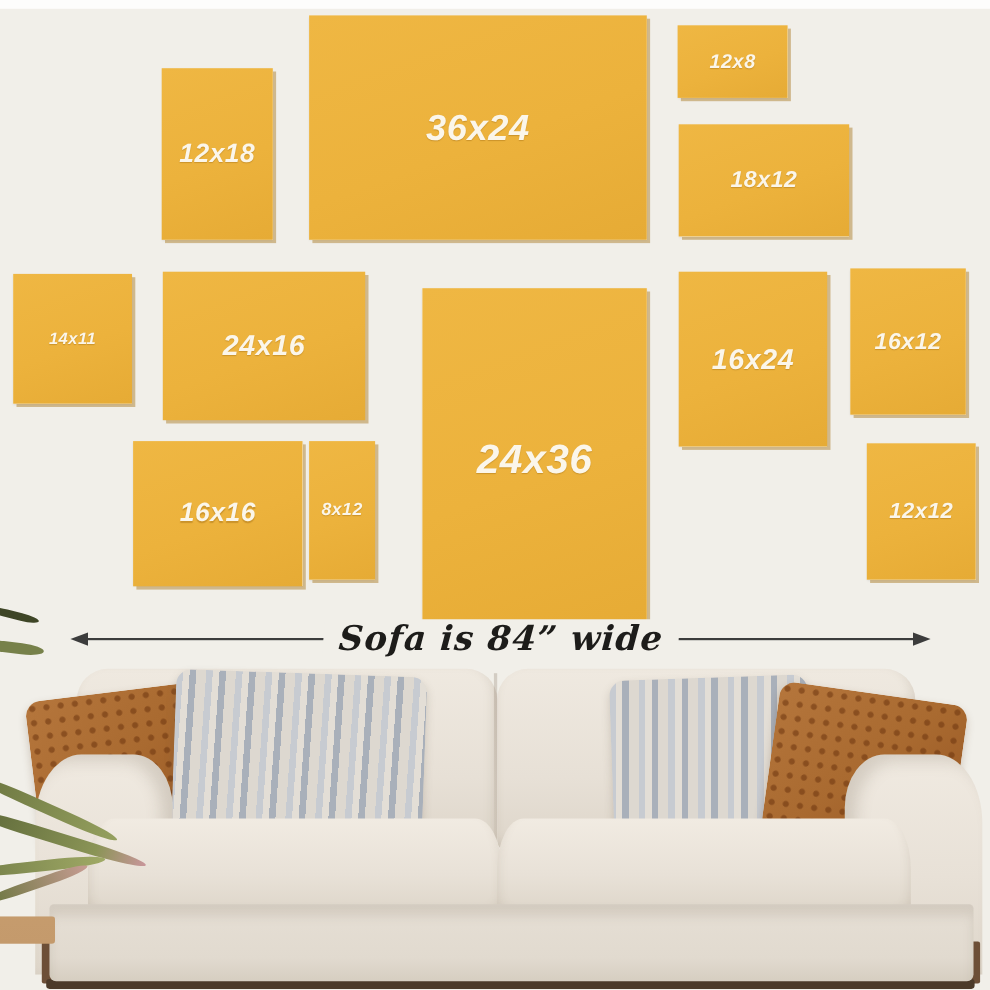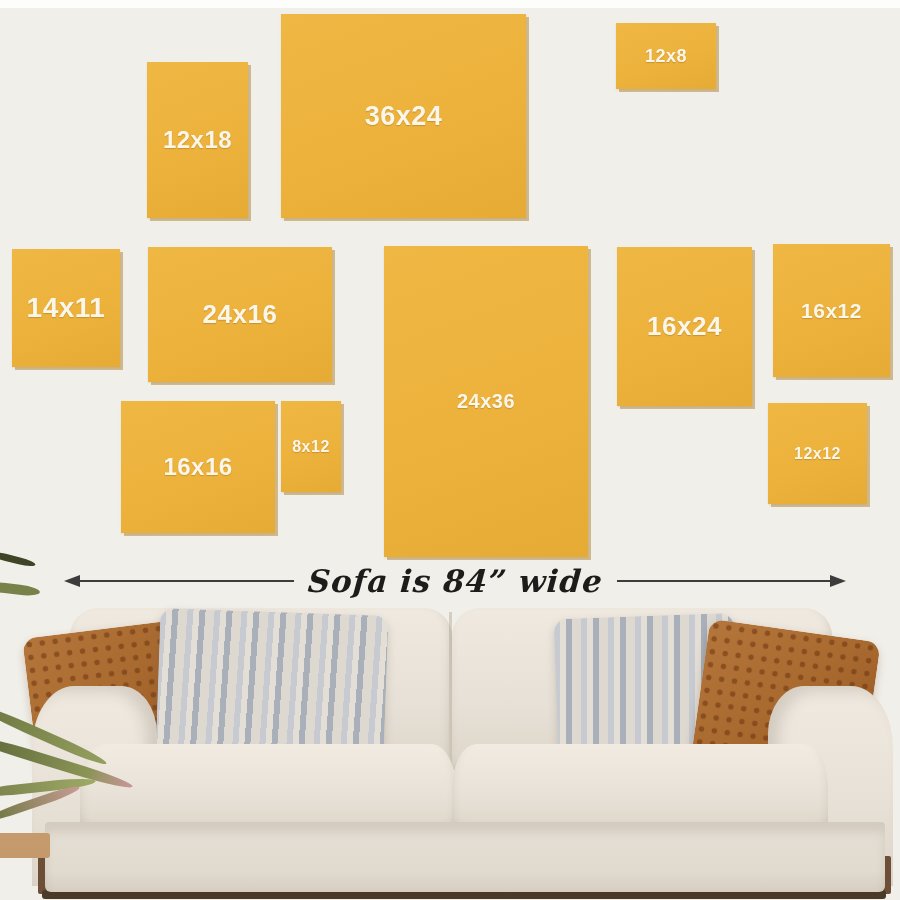--- a/index.html
+++ b/index.html
@@ -7,20 +7,21 @@
     position:relative;width:900px;height:900px;overflow:hidden;
     background:#f1efe9;
     font-family:"Liberation Sans",sans-serif;
   }
   .top-strip{position:absolute;left:0;top:0;width:900px;height:8px;background:#fdfdfc;}
   
   .canvas{
     position:absolute;display:flex;align-items:center;justify-content:center;
     background:linear-gradient(160deg,#efb743 0%,#ecb23c 55%,#e6ab35 100%);
     box-shadow:3px 3px 0 rgba(166,117,28,.45), 0 1px 2px rgba(0,0,0,.08);
+    font-style:italic;
   }
   .canvas-label{
     color:#fbf6ea;font-weight:bold;letter-spacing:.5px;
     text-shadow:0 1px 1px rgba(140,90,10,.35);
   }
   
   .sofa-width{
     position:absolute;left:64px;top:563px;width:782px;height:36px;
     display:flex;align-items:center;justify-content:center;
   }
@@ -89,48 +90,51 @@
 </style>
 </head>
 <body>
 
 <div id="stage">
   <div class="top-strip"></div>
 
   <div class="canvas" style="left:147px;top:62px;width:101px;height:156px;font-size:24px">
     <span class="canvas-label">12x18</span>
   </div>
-  <div class="canvas" style="left:281px;top:14px;width:245px;height:204px;font-size:27px">
+  <div class="canvas" style="left:281px;top:14px;width:307px;height:204px;font-size:33px">
     <span class="canvas-label">36x24</span>
   </div>
   <div class="canvas" style="left:616px;top:23px;width:100px;height:66px;font-size:18px">
     <span class="canvas-label">12x8</span>
   </div>
-  <div class="canvas" style="left:12px;top:249px;width:108px;height:118px;font-size:28px">
+  <div class="canvas" style="left:617px;top:113px;width:155px;height:102px;font-size:21px">
+    <span class="canvas-label">18x12</span>
+  </div>
+  <div class="canvas" style="left:12px;top:249px;width:108px;height:118px;font-size:15px">
     <span class="canvas-label">14x11</span>
   </div>
   <div class="canvas" style="left:148px;top:247px;width:184px;height:135px;font-size:26px">
     <span class="canvas-label">24x16</span>
   </div>
-  <div class="canvas" style="left:384px;top:246px;width:204px;height:311px;font-size:20px">
+  <div class="canvas" style="left:384px;top:262px;width:204px;height:311px;font-size:37px">
     <span class="canvas-label">24x36</span>
   </div>
   <div class="canvas" style="left:617px;top:247px;width:135px;height:159px;font-size:26px">
     <span class="canvas-label">16x24</span>
   </div>
-  <div class="canvas" style="left:773px;top:244px;width:117px;height:133px;font-size:21px">
+  <div class="canvas" style="left:773px;top:244px;width:105px;height:133px;font-size:21px">
     <span class="canvas-label">16x12</span>
   </div>
   <div class="canvas" style="left:121px;top:401px;width:154px;height:132px;font-size:24px">
     <span class="canvas-label">16x16</span>
   </div>
-  <div class="canvas" style="left:281px;top:401px;width:60px;height:91px;font-size:16px">
+  <div class="canvas" style="left:281px;top:401px;width:60px;height:126px;font-size:16px">
     <span class="canvas-label">8x12</span>
   </div>
-  <div class="canvas" style="left:768px;top:403px;width:99px;height:101px;font-size:16px">
+  <div class="canvas" style="left:788px;top:403px;width:99px;height:124px;font-size:20px">
     <span class="canvas-label">12x12</span>
   </div>
 
   <div class="sofa-width">
     <span class="line"></span>
     <span class="arrowhead left"></span>
     <span class="arrowhead right"></span>
     <span class="label">Sofa is 84” wide</span>
   </div>
 

